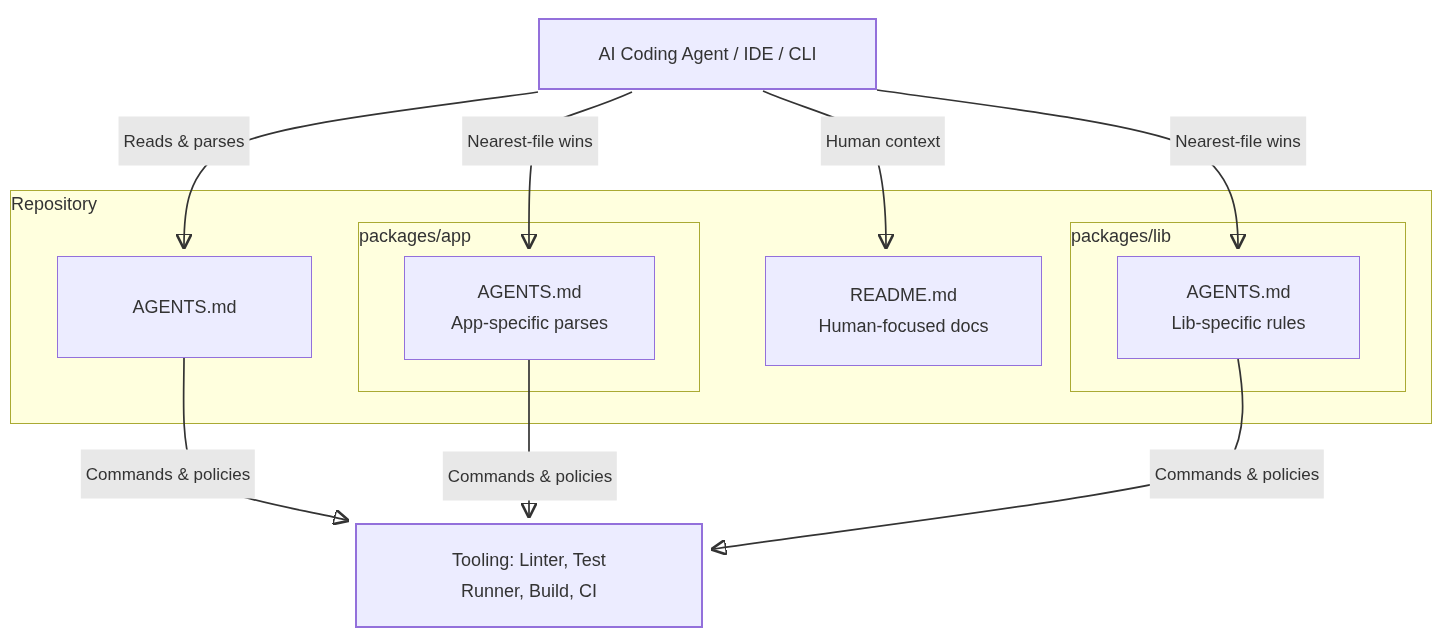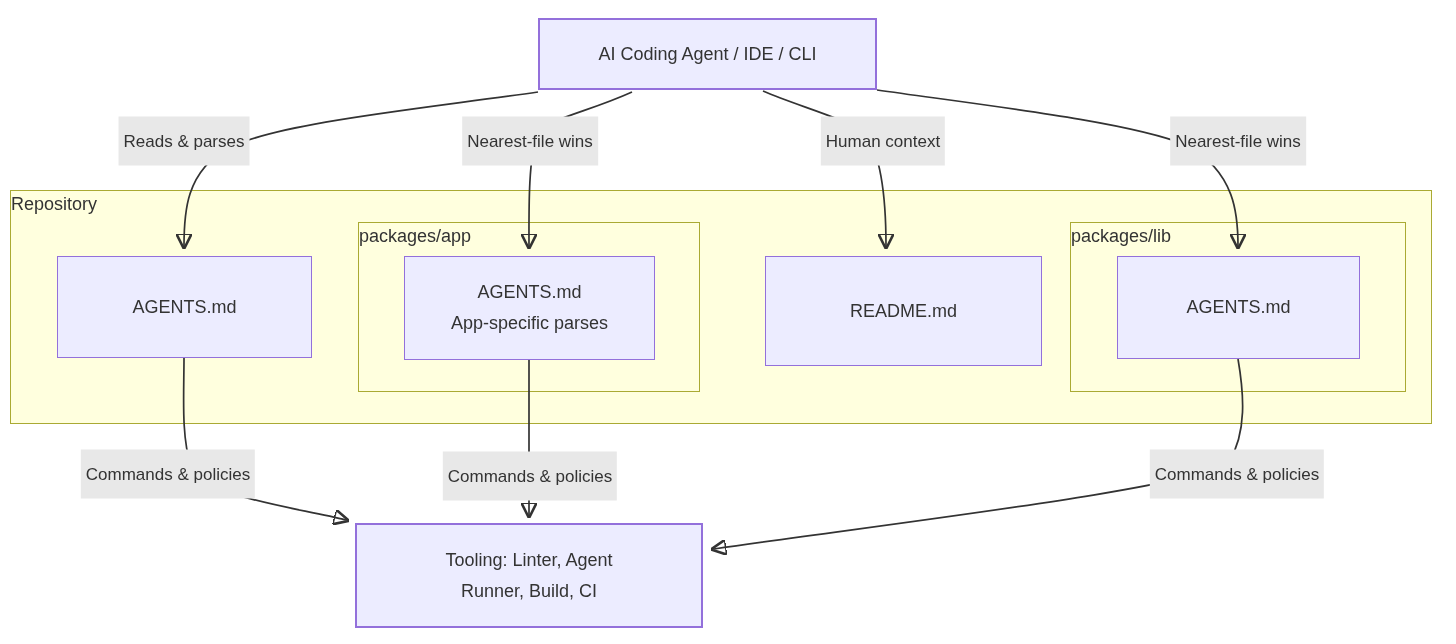--- a/index.html
+++ b/index.html
@@ -140,24 +140,26 @@
     <div>AGENTS.md</div>
   </div>
 
   <div class="node" id="node-app-agents">
     <div>AGENTS.md</div>
     <div>App-specific parses</div>
   </div>
 
   <div class="node" id="node-readme">
     <div>README.md</div>
+    <div>Human-focused docs</div>
   </div>
 
   <div class="node" id="node-lib-agents">
     <div>AGENTS.md</div>
+    <div>Lib-specific rules</div>
   </div>
 
   <div class="node" id="node-tooling">
-    <div>Tooling: Linter, Agent</div>
+    <div>Tooling: Linter, Test</div>
     <div>Runner, Build, CI</div>
   </div>
 
 </div>
 
 </body></html>

